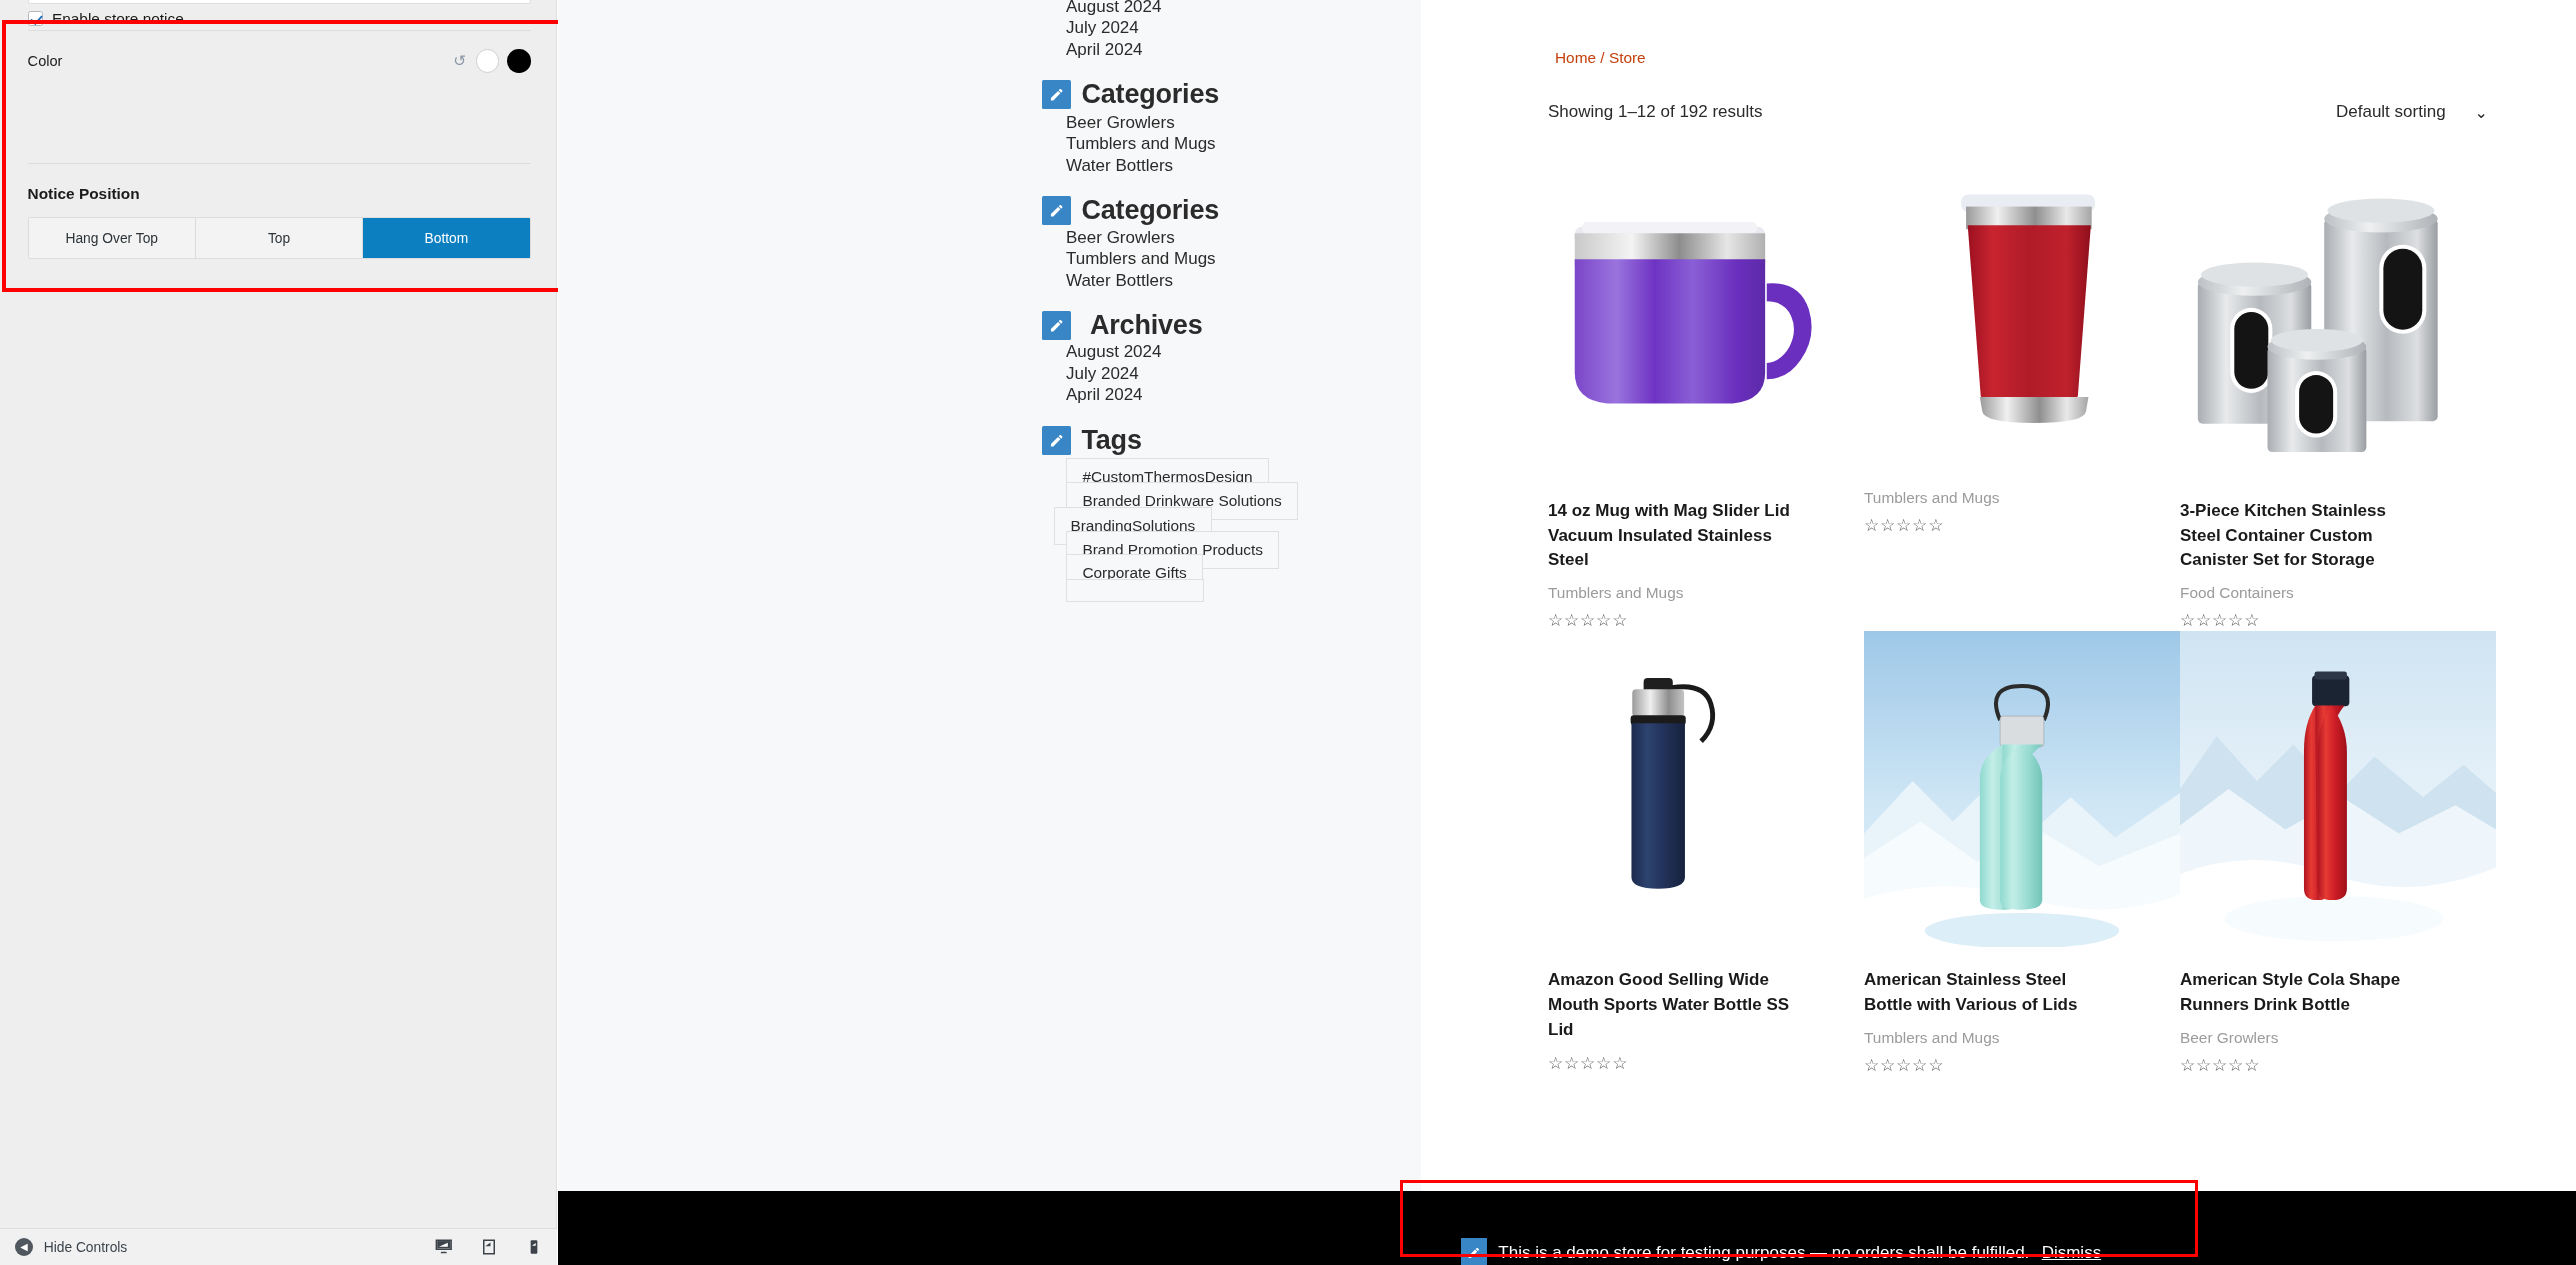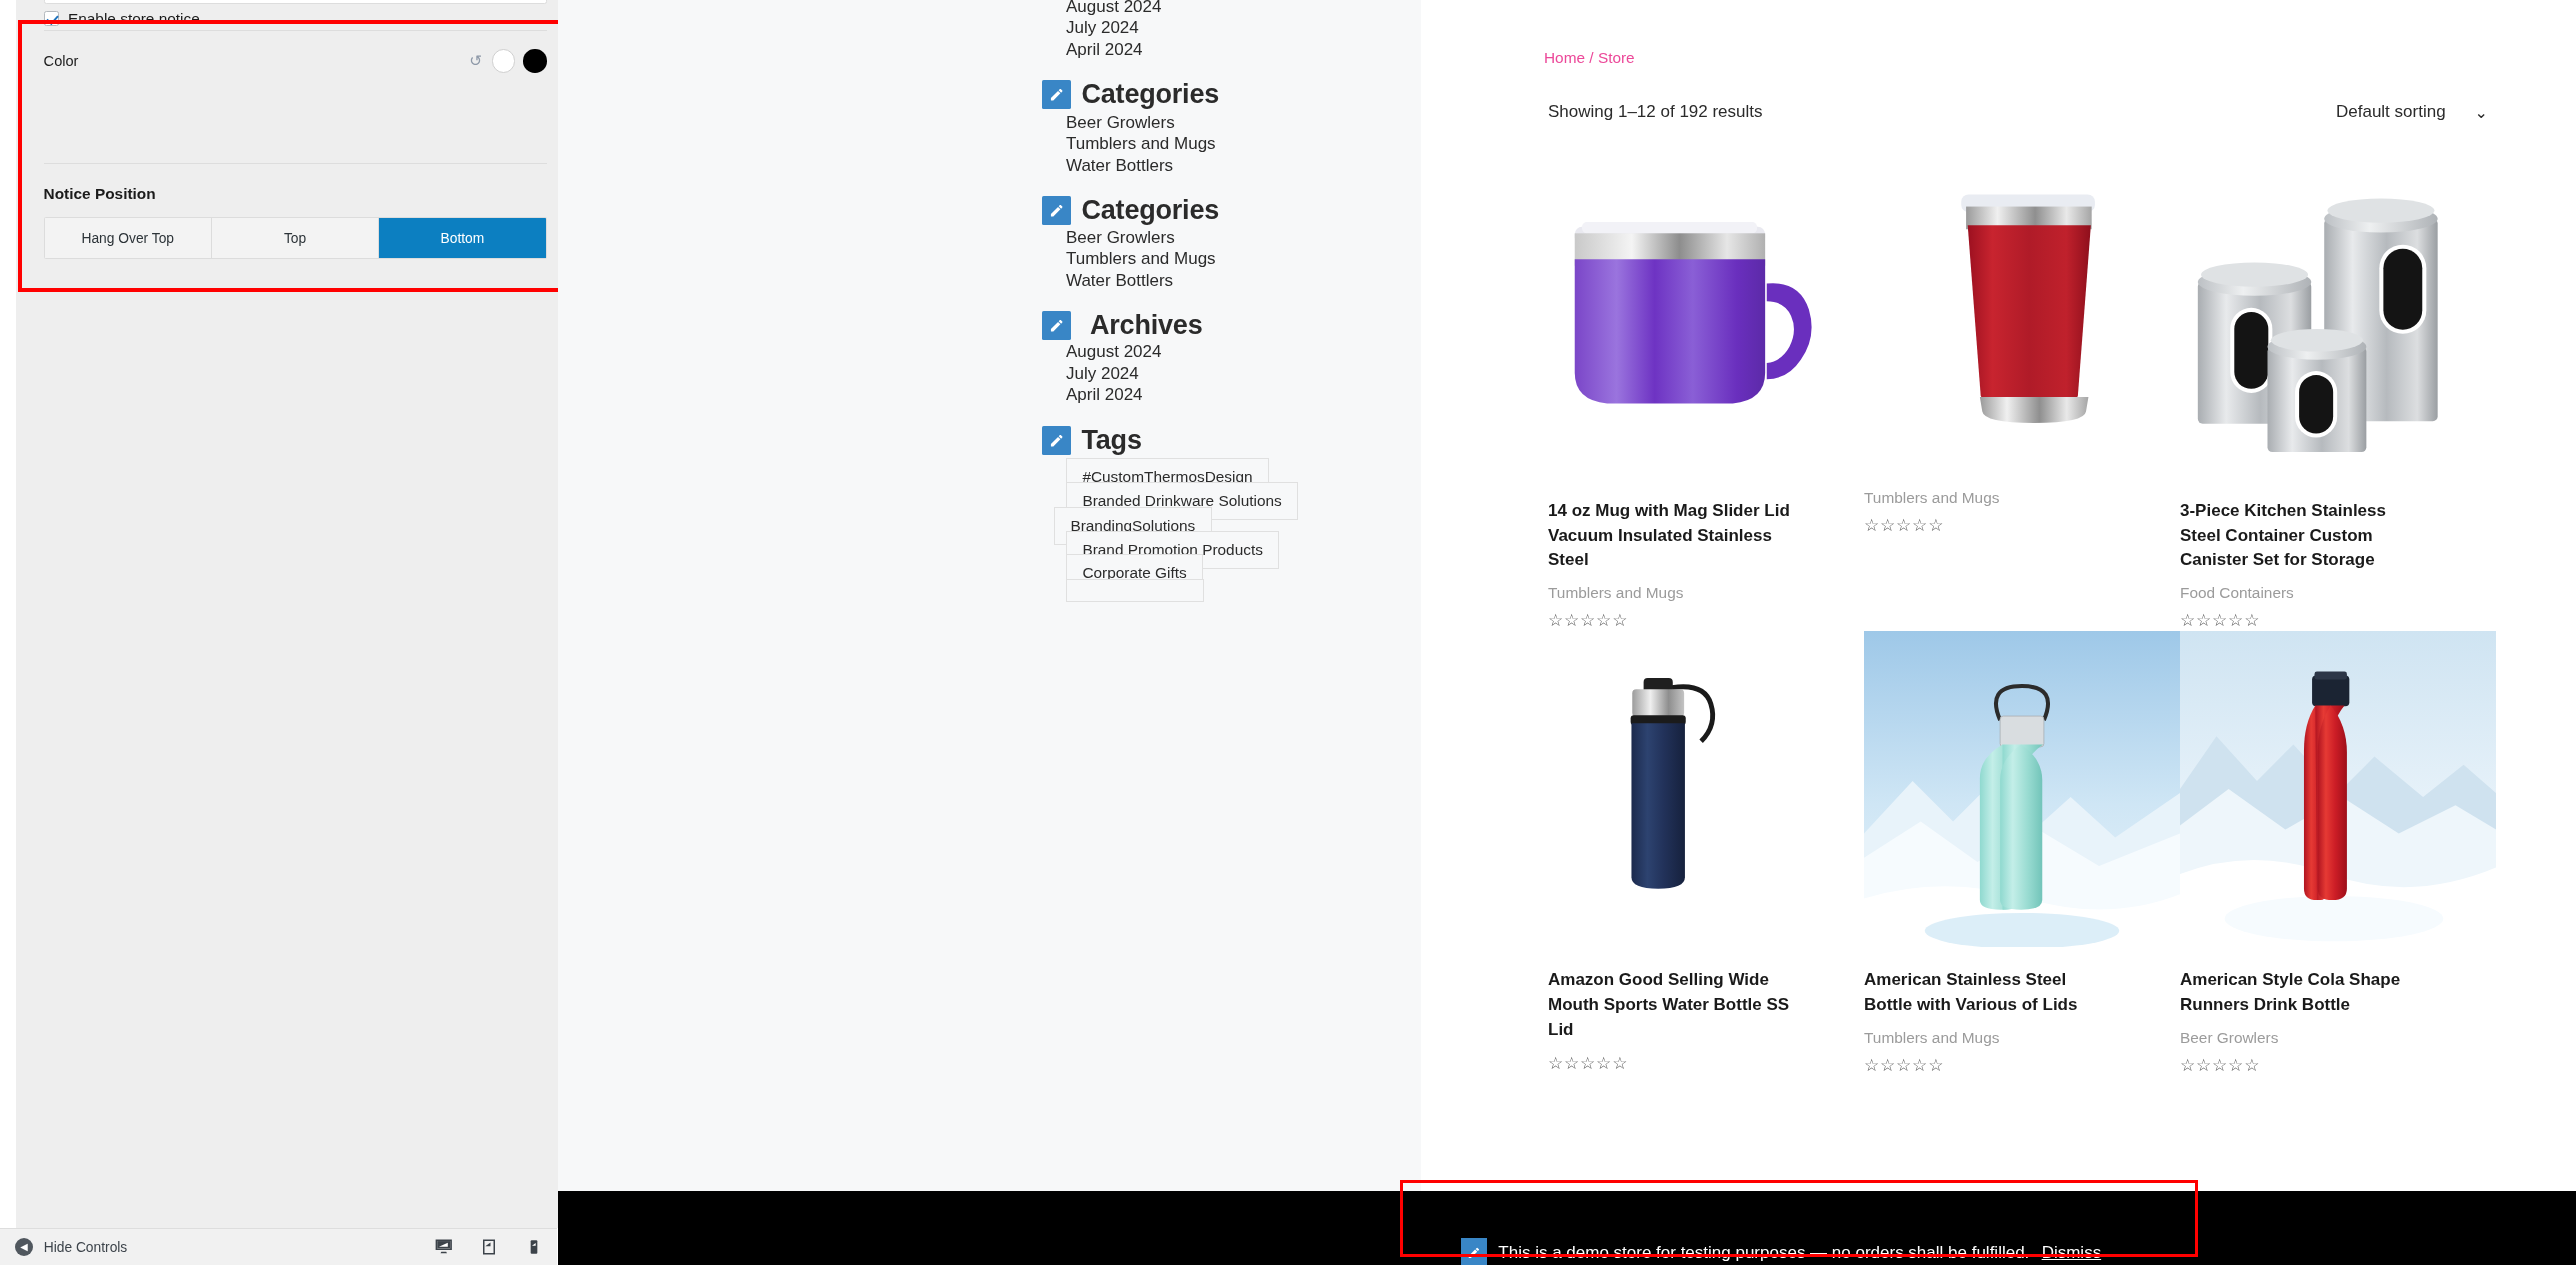--- a/index.html
+++ b/index.html
@@ -6,21 +6,21 @@
   html, body {
     width: 2576px; height: 1265px;
     font-family: "Liberation Sans", sans-serif;
     background: #ffffff;
     overflow: hidden;
   }
   #root { position: relative; width: 2576px; height: 1265px; }
 
   
   #customizer {
-    position: absolute; left: 16px; top: 0;
+    position: absolute; left: 0; top: 0;
     width: 557px; height: 1228px;
     background: #eeeeee;
     border-right: 0.8px solid #dddddd;
   }
   .cz-textarea {
     position: absolute; left: 27.6px; top: -49px;
     width: 503px; height: 53px;
     background: #fff;
     border: 0.8px solid #ddd;
     border-radius: 2.4px;
@@ -148,22 +148,22 @@
   
   .abs { position: absolute; }
 
   
   #store {
     position: absolute; left: 1421px; top: 0;
     width: 1155px; height: 1265px;
     background: #ffffff;
   }
   .breadcrumb {
-    position: absolute; left: 123px; top: 49px;
-    font-size: 15.4px; color: #ec4899;
+    position: absolute; left: 134px; top: 49px;
+    font-size: 15.4px; color: #c2410c;
   }
   .results-row {
     position: absolute; left: 127px; top: 102px;
     width: 940px; display: flex; align-items: center;
   }
   .results-count { font-size: 17px; color: #2b2b2b; }
   .sorting { margin-left: auto; display: flex; align-items: center; gap: 29px; }
   .sorting-label { font-size: 17px; color: #2b2b2b; }
   .sorting-caret { font-size: 16px; color: #2b2b2b; }
 

